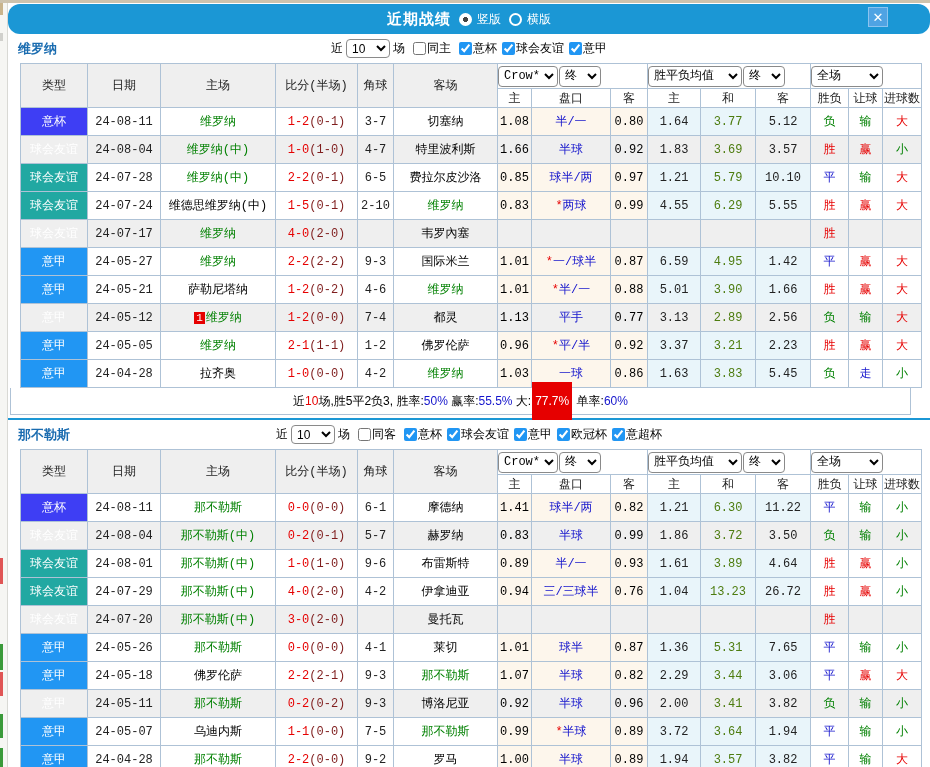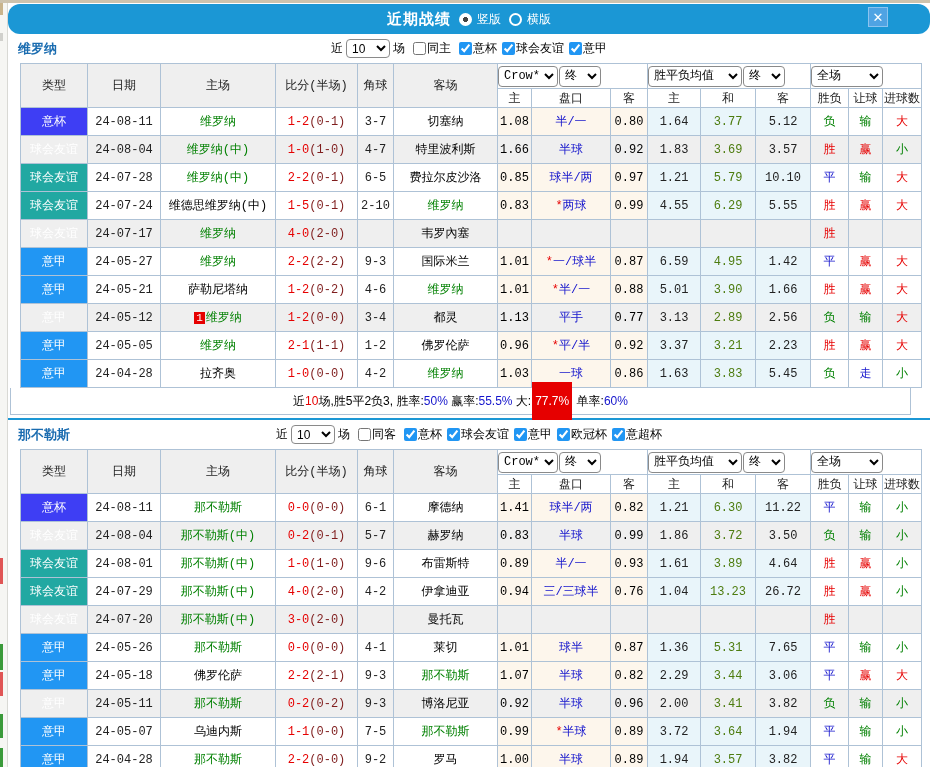--- a/index.html
+++ b/index.html
@@ -279,21 +279,21 @@
     <td class="avg m3">1.66</td>
     <td class="res res1 c-r">胜</td>
     <td class="res res2 c-r">赢</td>
     <td class="res res3 c-r">大</td>
   </tr>
           <tr class="shade">
     <td class="type badge-league">意甲</td>
     <td class="date">24-05-12</td>
     <td class="home"><span class="rbadge">1</span><span class="focus">维罗纳</span></td>
     <td class="score"><span class="ft">1-2</span><span class="ht">(0-0)</span></td>
-    <td class="corner">3-4</td>
+    <td class="corner">7-4</td>
     <td class="away"><span>都灵</span></td>
     <td class="crow o1">1.13</td>
     <td class="crow hcell"><span class="star"></span><span class="hc">平手</span></td>
     <td class="crow o2">0.77</td>
     <td class="avg m1">3.13</td>
     <td class="avg m2">2.89</td>
     <td class="avg m3">2.56</td>
     <td class="res res1 c-g">负</td>
     <td class="res res2 c-g">输</td>
     <td class="res res3 c-r">大</td>

